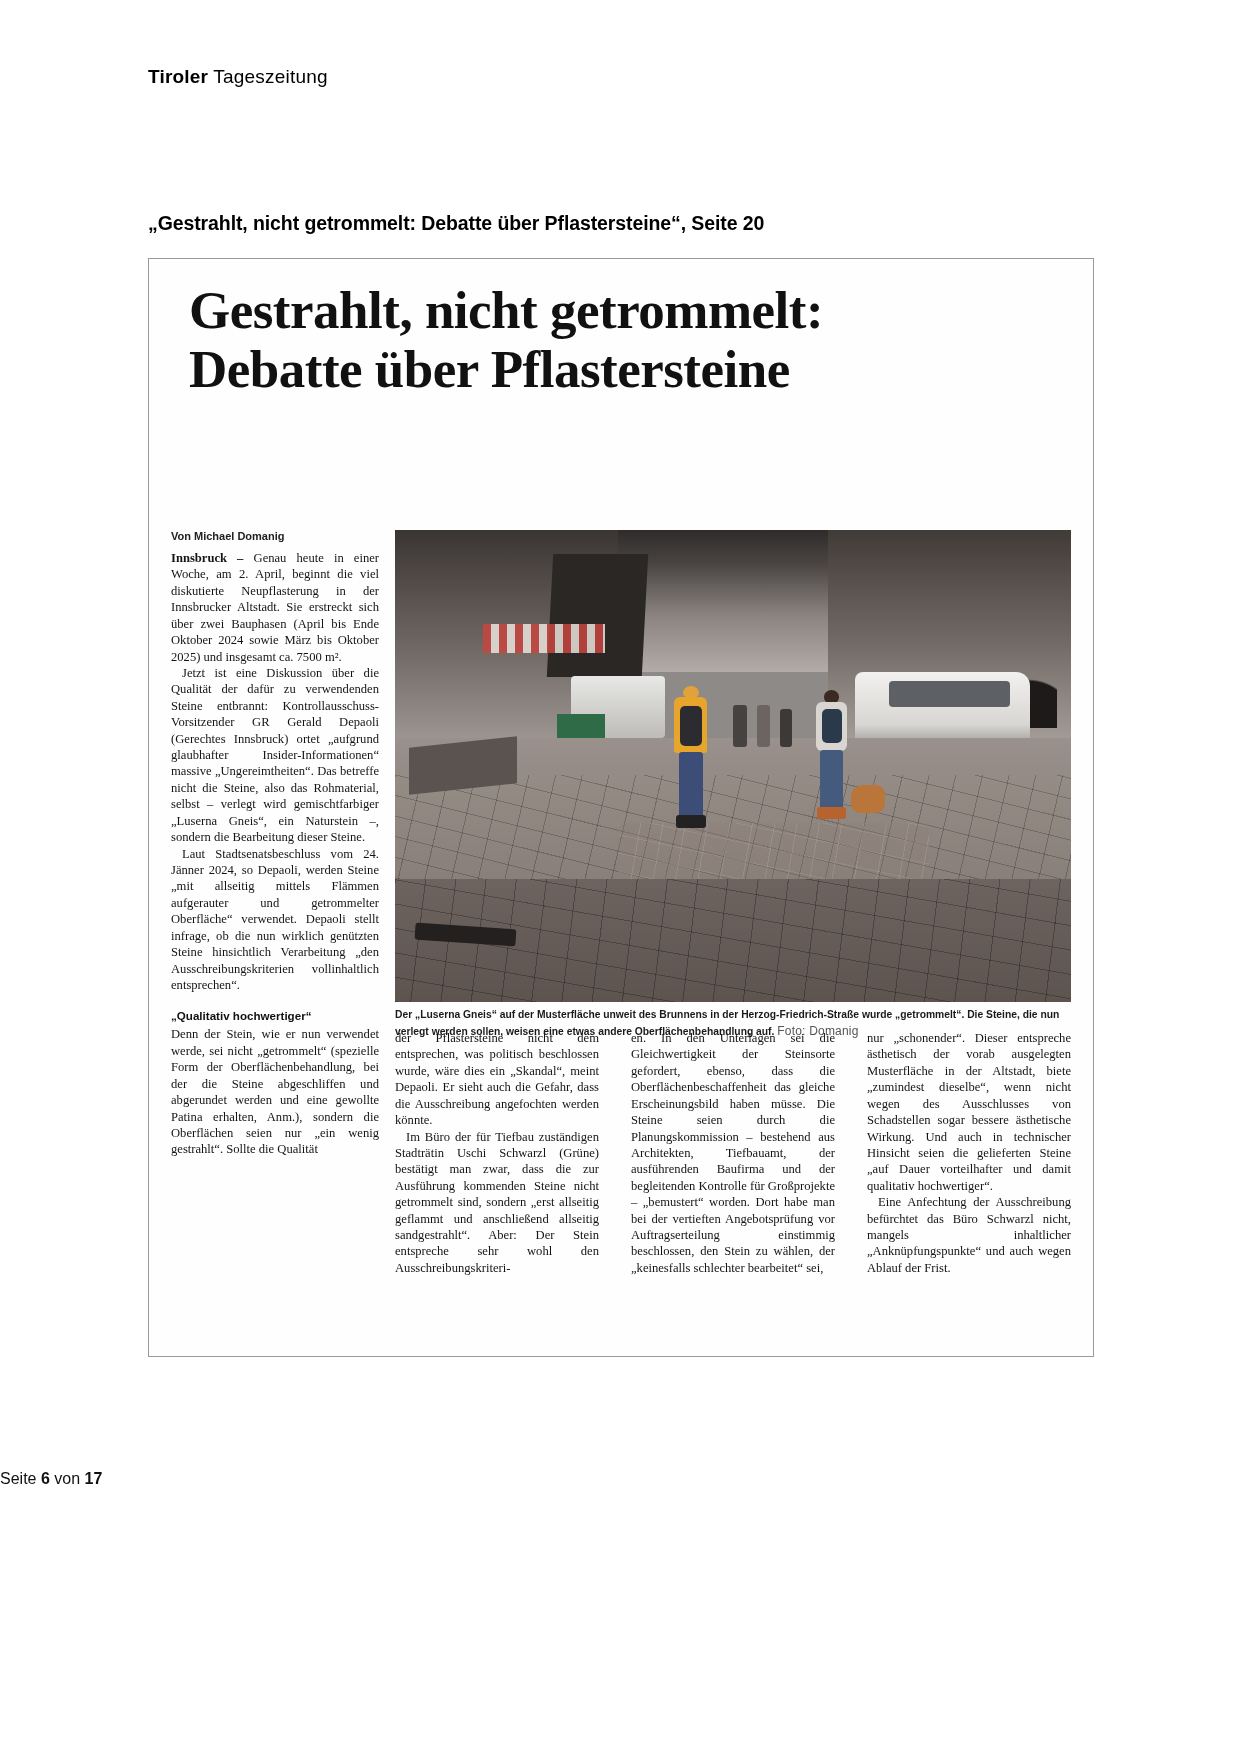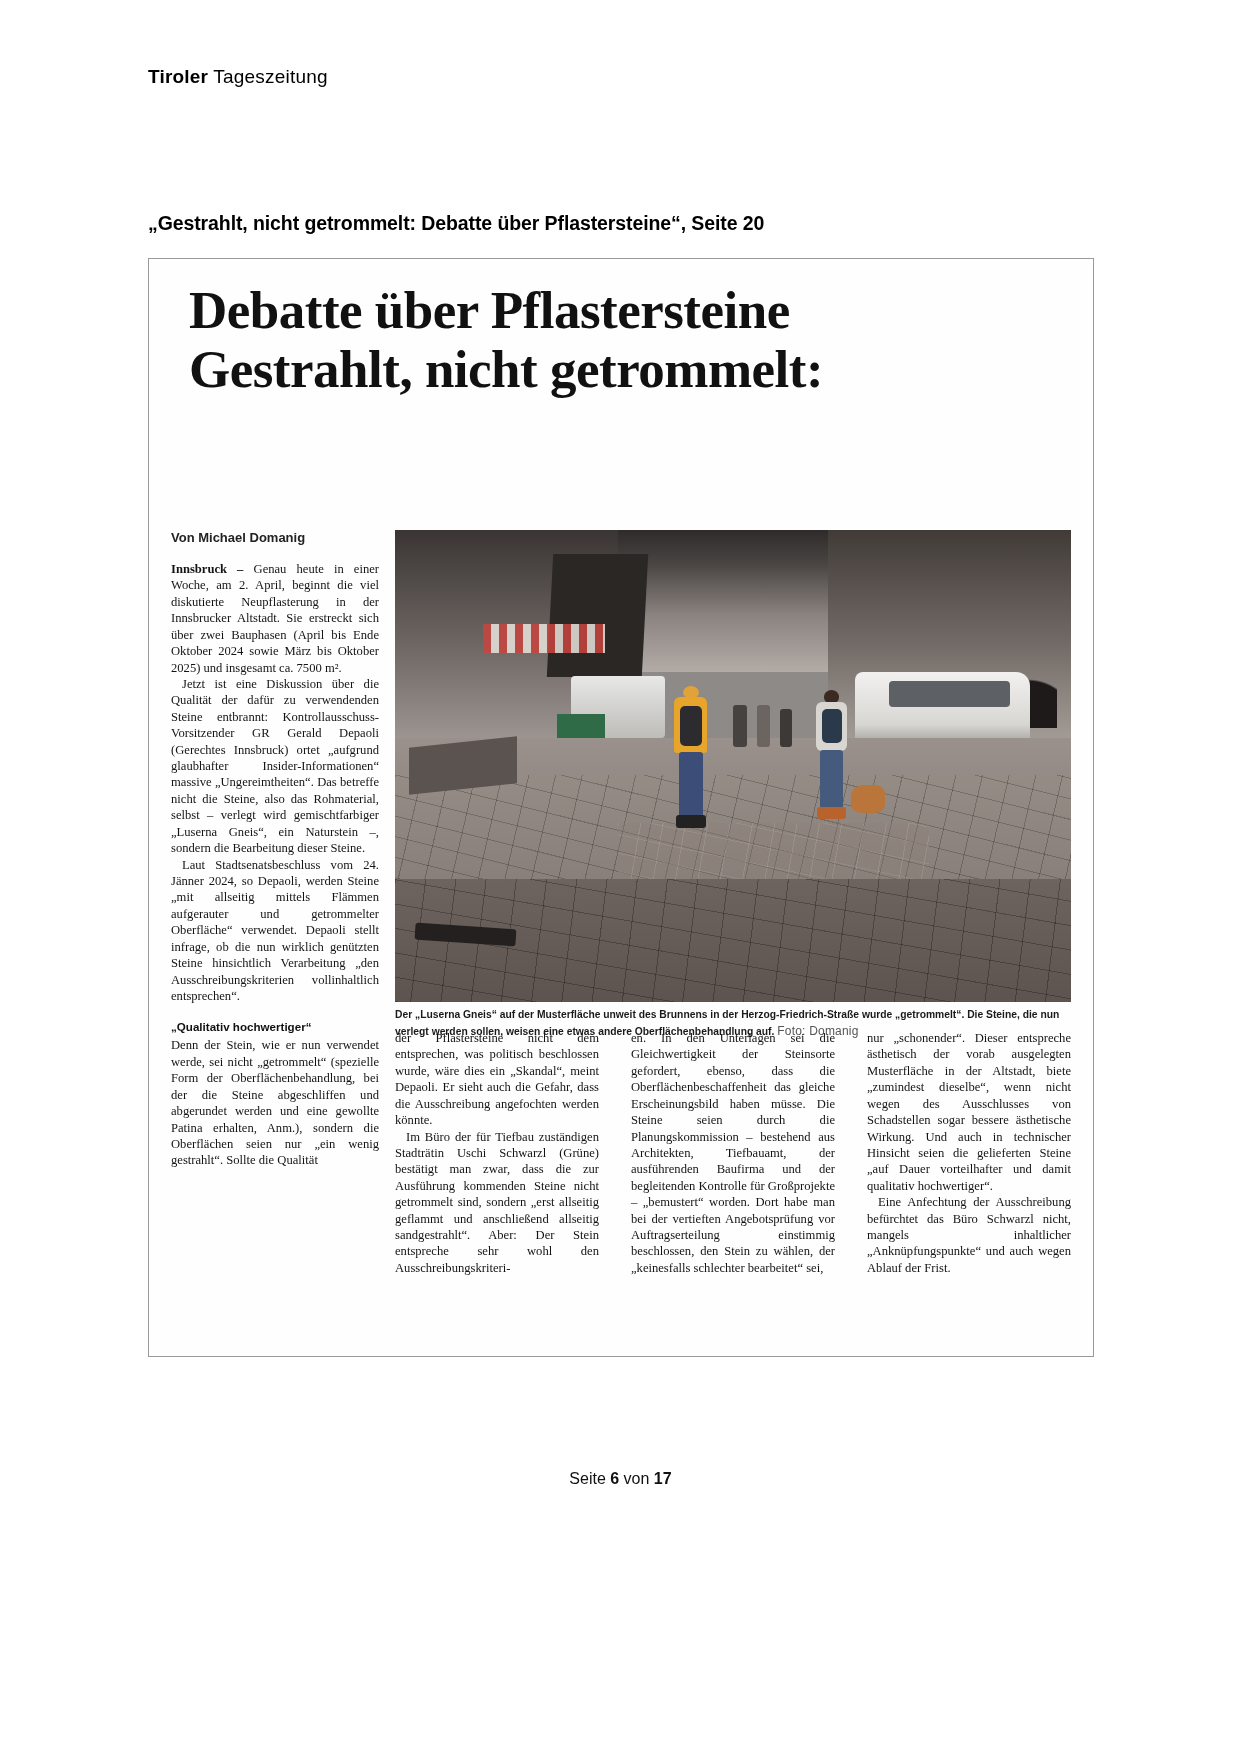--- a/index.html
+++ b/index.html
@@ -79,24 +79,24 @@
   
   .mid {
     position: absolute;
     left: 0;
     top: 253px;
     width: 900px;
     height: 480px;
   }
   .byline {
     font-family: "Liberation Sans", sans-serif;
-    font-size: 13px;
+    font-size: 11px;
     font-weight: bold;
     color: #222;
-    margin: 0 0 16px 0;
+    margin: 0 0 8px 0;
   }
   .col-left {
     position: absolute;
     left: 0; top: 0;
     width: 208px;
   }
   .col-left p, .col-mid p, .col-right p, .col-a p, .col-b p, .col-c p {
     font-family: "Liberation Serif", serif;
     font-size: 12.6px;
     line-height: 1.305;
@@ -258,42 +258,41 @@
     gap: 32px;
   }
   .bottom-cols > div { width: 208px; }
 
   
   .footer {
     position: absolute;
     left: 0;
     top: 1470px;
     width: 1241px;
-    text-align: center;
     font-size: 16px;
     color: #111;
   }
   .footer b { font-weight: bold; }
 </style>
 </head>
 <body>
 
 <div class="page-header">
   <span class="brand-bold">Tiroler</span>
   <span class="brand-light">Tageszeitung</span>
 </div>
 
 <div class="clip-title">„Gestrahlt, nicht getrommelt: Debatte über Pflastersteine“, Seite 20</div>
 
 <div class="clipping">
   <div class="clip-inner">
 
     <div class="np-head">
+      <div>Gestrahlt, nicht getrommelt:</div>
       <div>Debatte über Pflastersteine</div>
-      <div>Gestrahlt, nicht getrommelt:</div>
     </div>
 
 
     <div class="mid">
 
       <div class="col-left">
         <div class="byline">Von Michael Domanig</div>
         <p class="first"><span class="lead">Innsbruck – </span><span>Genau heute in einer Woche, am 2. April, beginnt die viel diskutierte Neupflasterung in der Innsbrucker Altstadt. Sie erstreckt sich über zwei Bauphasen (April bis Ende Oktober 2024 sowie März bis Oktober 2025) und insgesamt ca. 7500 m².</span></p>
         <p>Jetzt ist eine Diskussion über die Qualität der dafür zu verwendenden Steine entbrannt: Kontrollausschuss-Vorsitzender GR Gerald Depaoli (Gerechtes Innsbruck) ortet „aufgrund glaubhafter Insider-Informationen“ massive „Ungereimtheiten“. Das betreffe nicht die Steine, also das Rohmaterial, selbst – verlegt wird gemischtfarbiger „Luserna Gneis“, ein Naturstein –, sondern die Bearbeitung dieser Steine.</p>
         <p>Laut Stadtsenatsbeschluss vom 24. Jänner 2024, so Depaoli, werden Steine „mit allseitig mittels Flämmen aufgerauter und getrommelter Oberfläche“ verwendet. Depaoli stellt infrage, ob die nun wirklich genützten Steine hinsichtlich Verarbeitung „den Ausschreibungskriterien vollinhaltlich entsprechen“.</p>

